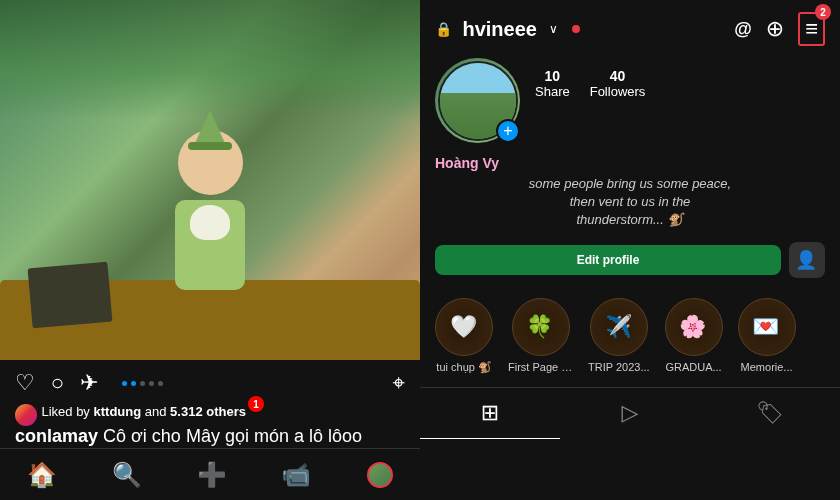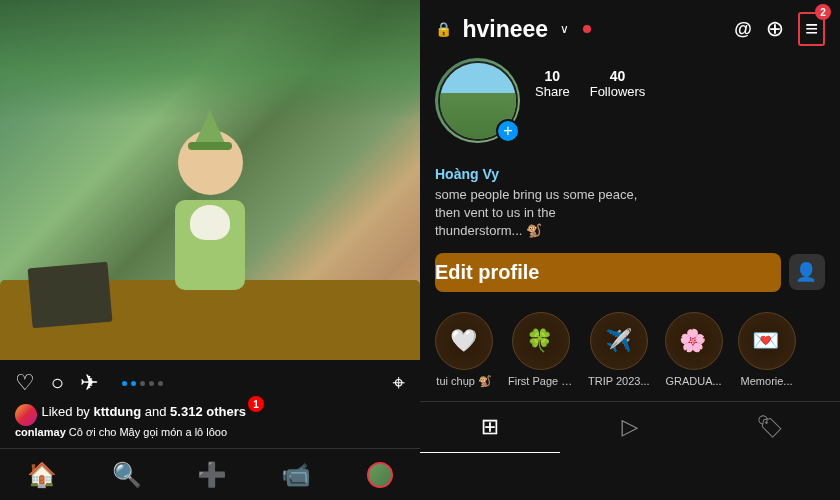--- a/index.html
+++ b/index.html
@@ -168,21 +168,21 @@
     .liked-text {
       font-size: 13px;
       color: #fff;
     }
 
     .liked-text strong {
       font-weight: 700;
     }
 
     .caption {
-      font-size: 11px;
+      font-size: 18px;
       color: #fff;
       white-space: nowrap;
       overflow: hidden;
       text-overflow: ellipsis;
     }
 
     .caption strong {
       font-weight: 700;
     }
 
@@ -238,21 +238,21 @@
       padding: 12px 15px;
       gap: 10px;
     }
 
     .lock-icon {
       font-size: 14px;
       color: #fff;
     }
 
     .username {
-      font-size: 23px;
+      font-size: 20px;
       font-weight: 700;
       color: #fff;
     }
 
     .chevron-down {
       font-size: 12px;
       color: #fff;
       margin-left: 2px;
     }
 
@@ -385,50 +385,51 @@
     }
 
     
     .bio-section {
       padding: 0 15px 12px;
     }
 
     .display-name {
       font-size: 14px;
       font-weight: 700;
-      color: #7dd3fc;
+      color: #f9a8d4;
       margin-bottom: 4px;
-      margin-top: 11px;
     }
 
     .bio-text {
       font-size: 13px;
       color: #ccc;
+      font-style: italic;
       line-height: 1.4;
+      text-align: center;
     }
 
     
     .action-buttons {
       display: flex;
       gap: 8px;
       padding: 0 15px 12px;
       align-items: center;
     }
 
     .profile-btn {
       flex: 1;
       padding: 8px 0;
       border-radius: 8px;
-      background: #a16207;
+      background: #15803d;
       border: none;
       color: #fff;
-      font-size: 20px;
+      font-size: 12px;
       font-weight: 600;
       cursor: pointer;
-      text-align: left;
+      text-align: center;
     }
 
     .person-add-btn {
       width: 36px;
       height: 36px;
       border-radius: 8px;
       background: #333;
       border: none;
       color: #fff;
       font-size: 18px;

